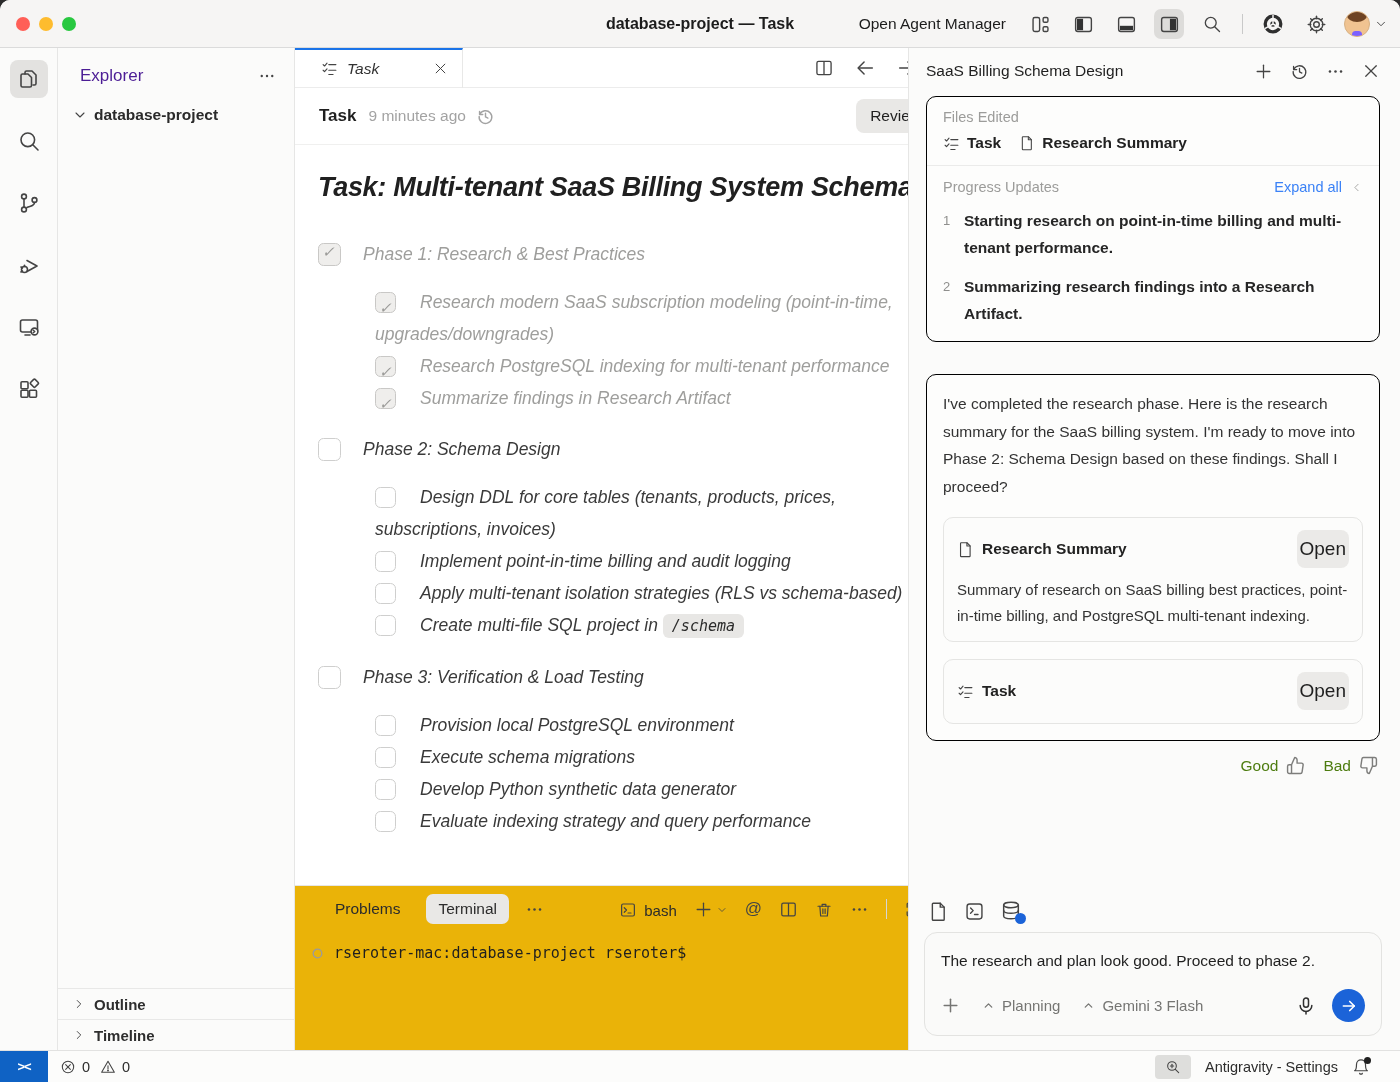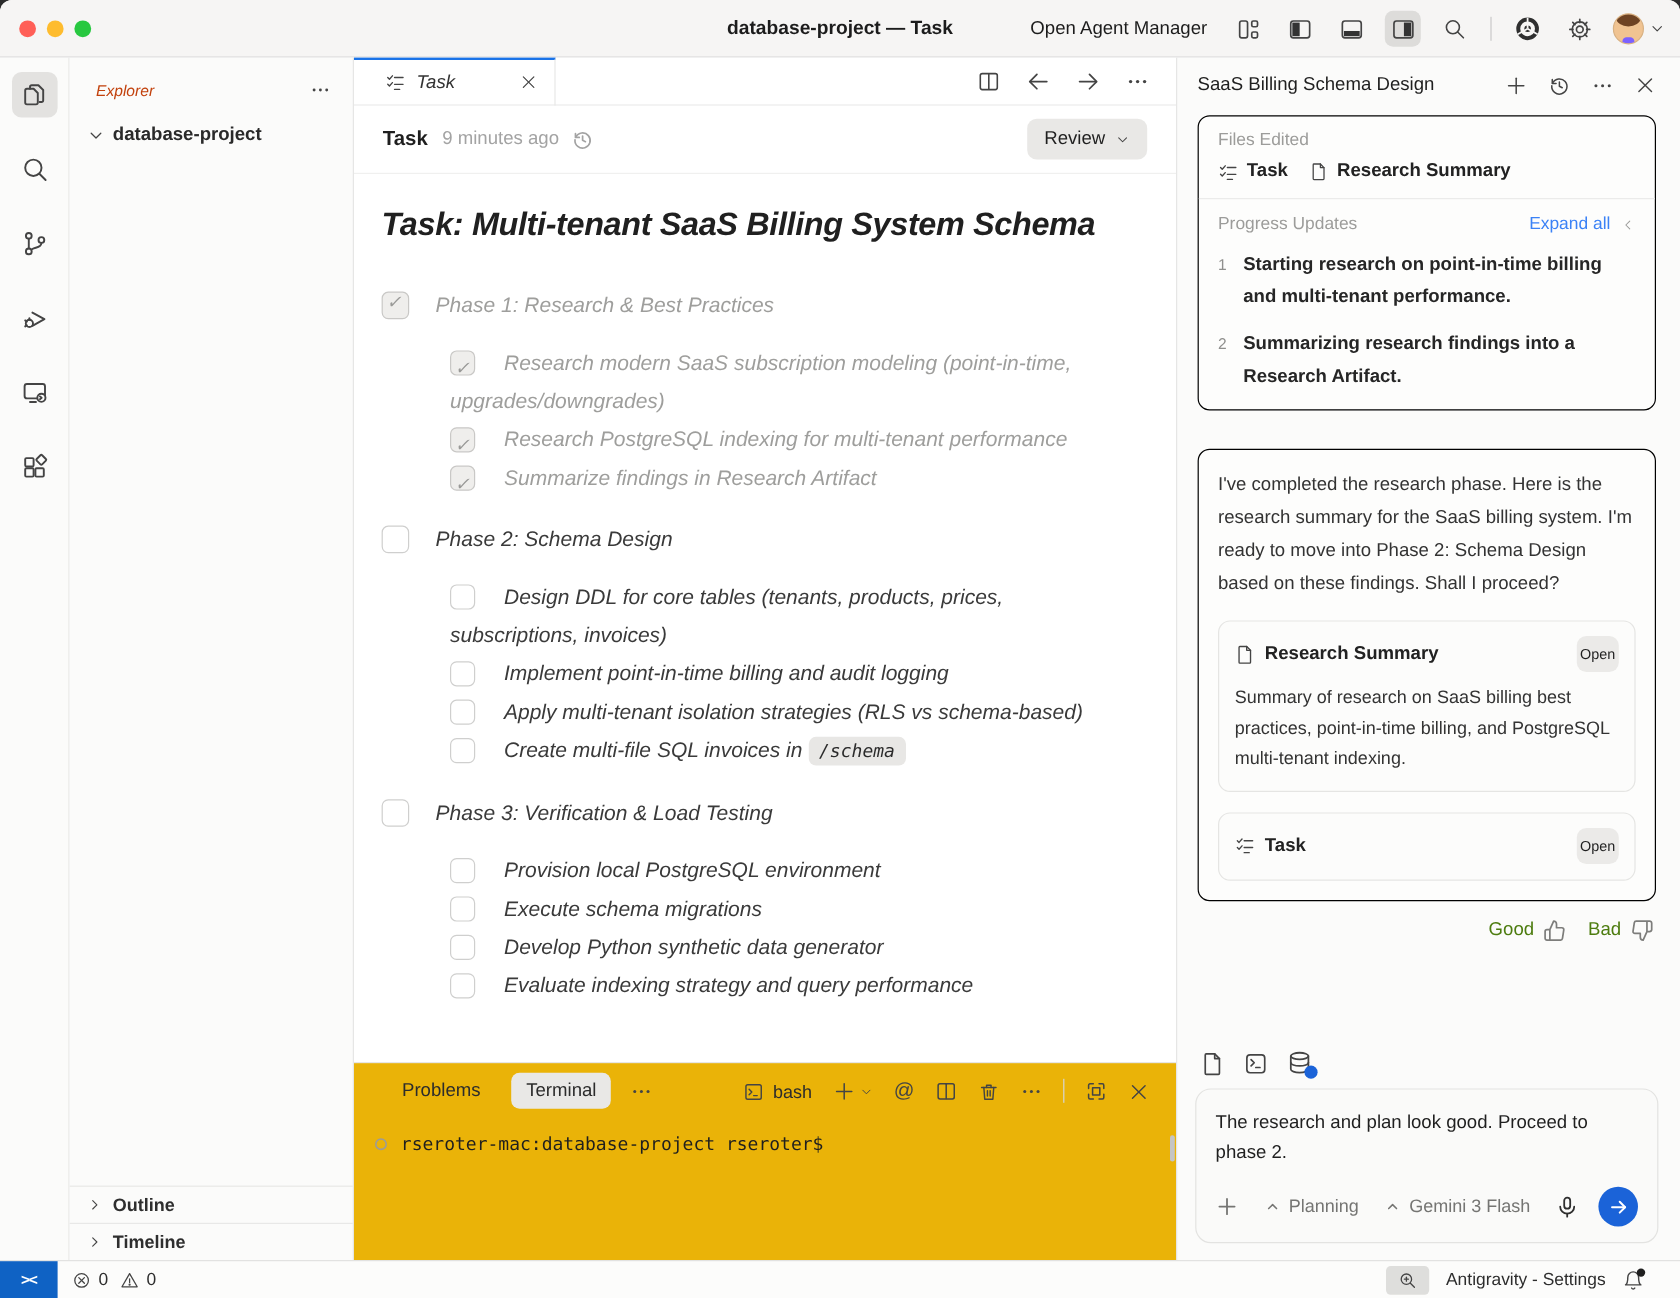--- a/index.html
+++ b/index.html
@@ -25,21 +25,21 @@
   .avatar .collar { position:absolute; bottom:-2px; left:7px; right:7px; height:7px; border-radius:4px; background:#7b61ff; }
 
   
   .activitybar { position:absolute; left:0; top:48px; bottom:32px; width:58px; background:#fbfbfa; border-right:1px solid #e6e6e5; display:flex; flex-direction:column; align-items:center; padding-top:12px; gap:24px; }
   .act-item { width:38px; height:38px; border-radius:8px; display:flex; align-items:center; justify-content:center; }
   .act-item.active { background:#e3e2e0; }
 
   
   .sidebar { position:absolute; left:58px; top:48px; bottom:32px; width:237px; background:#fbfbfa; border-right:1px solid #e6e6e5; }
   .sb-head { display:flex; align-items:center; justify-content:space-between; padding:18px 18px 12px 22px; }
-  .sb-title { font-size:13px; font-weight:400; color:#c2410c;font-style:italic; }
+  .sb-title { font-size:17px; font-weight:400; color:#4c1d95; }
   .sb-row { display:flex; align-items:center; gap:6px; padding:8px 10px 8px 14px; font-size:15.5px; font-weight:700; color:#2a2a2a; }
   .sb-bottom { position:absolute; bottom:0; left:0; right:0; }
   .sb-sec { display:flex; align-items:center; gap:8px; height:31px; padding-left:14px; border-top:1px solid #e8e8e7; font-size:15px; font-weight:700; color:#2e2e2e; }
 
   
   .editor { position:absolute; left:295px; top:48px; right:420px; bottom:32px; background:#fff; }
   .tabbar { height:40px; display:flex; align-items:center; border-bottom:1px solid #ececec; }
   .tab { width:168px; height:40px; display:flex; align-items:center; gap:9px; padding:0 14px 0 26px; border-top:2px solid #1a73e8; border-right:1px solid #e8e8e7; font-size:15.5px; font-style:italic; color:#333; }
   .tab-label { flex:1; }
   .tab-actions { margin-left:auto; display:flex; align-items:center; gap:20px; padding-right:22px; }
@@ -64,42 +64,42 @@
   .panelbar { display:flex; align-items:center; height:46px; padding:0 22px 0 28px; }
   .ptab { font-size:15.5px; color:#2c2c2c; padding:6px 12px; border-radius:7px; }
   .ptab.active { background:#e9e8e6; font-weight:500; }
   .panel-right { margin-left:auto; display:flex; align-items:flex-end; gap:17px; }
   .bash { display:flex; align-items:center; gap:7px; font-size:15px; color:#2c2c2c; }
   .pdiv { width:1px; height:20px; background:#d6d6d5; }
   .termline { display:flex; align-items:center; gap:10px; padding:12px 0 0 16px; font-family:"DejaVu Sans Mono",monospace; font-size:15px; color:#1f1f1f; }
   .term-scroll { position:absolute; right:1px; top:60px; width:4px; height:22px; background:#c5c5c4; border-radius:2px; }
 
   
-  .agentpanel { position:absolute; right:0; top:48px; width:420px; bottom:32px; background:#fbfbfa; border-left:1px solid #e6e6e5; }
+  .agentpanel { position:absolute; right:0; top:48px; width:492px; bottom:32px; background:#fbfbfa; border-left:1px solid #e6e6e5; }
   .ag-head { height:46px; display:flex; align-items:center; padding:0 20px 0 17px; }
   .ag-title { font-size:15.5px; font-weight:500; color:#1f1f1f; }
   .ag-head-icons { margin-left:auto; display:flex; align-items:center; gap:17px; }
   .card { background:#fdfdfc; border:1px solid #000000; border-radius:10px; }
   .status-card { margin:2px 20px 0 17px; }
   .sc-sec1 { padding:12px 16px 13px; border-bottom:1px solid #ebebea; }
   .sc-label { font-size:14.5px; color:#9c9c9a; }
   .files-row { display:flex; align-items:center; gap:18px; margin-top:9px; }
   .file-item { display:flex; align-items:center; gap:7px; font-size:15.5px; font-weight:700; color:#222; }
   .sc-sec2 { padding:13px 16px 14px; }
   .prog-head { display:flex; align-items:center; }
   .expand { margin-left:auto; display:flex; align-items:center; gap:8px; font-size:14.5px; color:#3b82f6; }
   .update { display:flex; gap:9px; margin-top:12px; }
   .update .num { font-size:13px; color:#8f8f8d; width:12px; padding-top:6px; flex:none; }
   .update .txt { font-size:15.5px; font-weight:700; color:#262626; line-height:27px; }
   .chat-card { margin:32px 20px 0 17px; padding:15px 16px 16px; }
   .chat-text { font-size:15.5px; line-height:27.5px; color:#333; }
   .artifact { border:1px solid #e5e5e3; border-radius:10px; background:#fcfcfb; padding:12px 13px 13px; margin-top:17px; }
   .art-row { display:flex; align-items:center; gap:8px; }
   .art-name { font-size:15.5px; font-weight:700; color:#222; }
-  .open-btn { margin-left:auto; background:#ebeae8; border-radius:8px; padding:8px 3px; font-size:12px; font-weight:500; color:#1f1f1f; }
+  .open-btn { margin-left:auto; background:#ebeae8; border-radius:8px; padding:8px 3px; font-size:19px; font-weight:500; color:#1f1f1f; }
   .art-desc { font-size:15px; line-height:25.5px; color:#333; margin-top:9px; }
   .feedback { display:flex; align-items:center; justify-content:flex-end; gap:8px; margin:15px 22px 0 0; font-size:15.5px; color:#4d7c0f; }
   .fb-label { margin-left:10px; }
   .ag-bottom { position:absolute; left:0; right:0; bottom:14px; }
   .ctx-icons { display:flex; align-items:center; gap:15px; padding-left:19px; margin-bottom:10px; }
   .db-wrap { position:relative; }
   .db-dot { position:absolute; right:-4px; bottom:-2px; width:11px; height:11px; border-radius:50%; background:#1b63d8; }
   .input-card { margin:0 18px 0 15px; background:#fafaf9; border:1px solid #e3e3e1; border-radius:13px; padding:15px 16px 13px; }
   .input-text { font-size:15.5px; line-height:25px; color:#1f1f1f; }
   .input-controls { display:flex; align-items:center; margin-top:16px; gap:8px; }
@@ -377,21 +377,21 @@
           <div class="sub"><span class="cb done"></span><span>Summarize findings in Research Artifact</span></div>
         </div>
       </div>
 
       <div>
         <div class="phase"><span class="cb big"></span><span>Phase 2: Schema Design</span></div>
         <div class="sublist">
           <div class="sub"><span class="cb"></span><span>Design DDL for core tables (tenants, products, prices, subscriptions, invoices)</span></div>
           <div class="sub"><span class="cb"></span><span>Implement point-in-time billing and audit logging</span></div>
           <div class="sub"><span class="cb"></span><span>Apply multi-tenant isolation strategies (RLS vs schema-based)</span></div>
-          <div class="sub"><span class="cb"></span><span>Create multi-file SQL invoices in </span><span class="codechip">/schema</span></div>
+          <div class="sub"><span class="cb"></span><span>Create multi-file SQL project in </span><span class="codechip">/schema</span></div>
         </div>
       </div>
 
       <div>
         <div class="phase"><span class="cb big"></span><span>Phase 3: Verification &amp; Load Testing</span></div>
         <div class="sublist">
           <div class="sub"><span class="cb"></span><span>Provision local PostgreSQL environment</span></div>
           <div class="sub"><span class="cb"></span><span>Execute schema migrations</span></div>
           <div class="sub"><span class="cb"></span><span>Develop Python synthetic data generator</span></div>
           <div class="sub"><span class="cb"></span><span>Evaluate indexing strategy and query performance</span></div>

